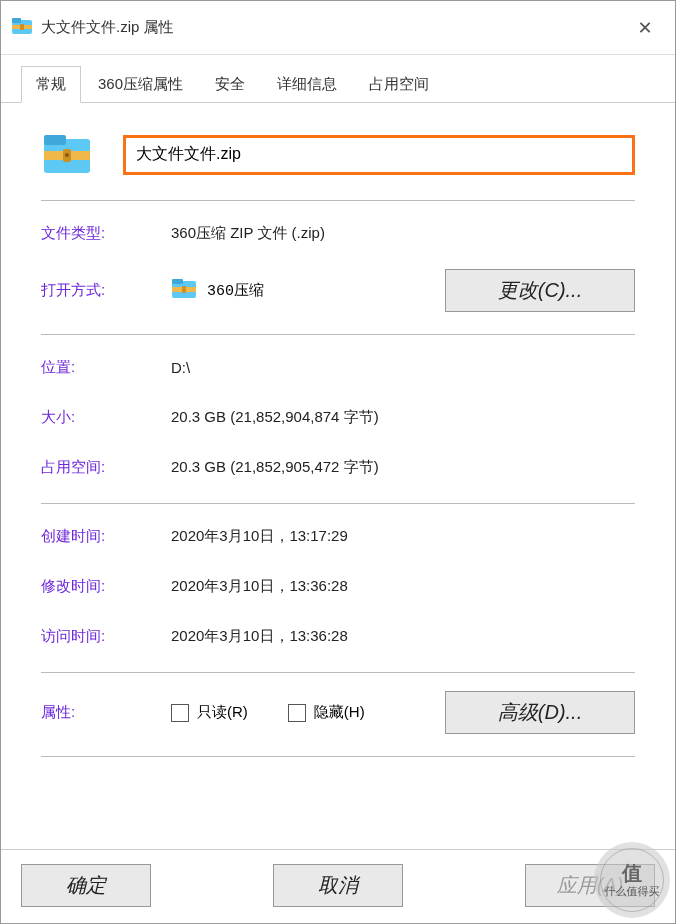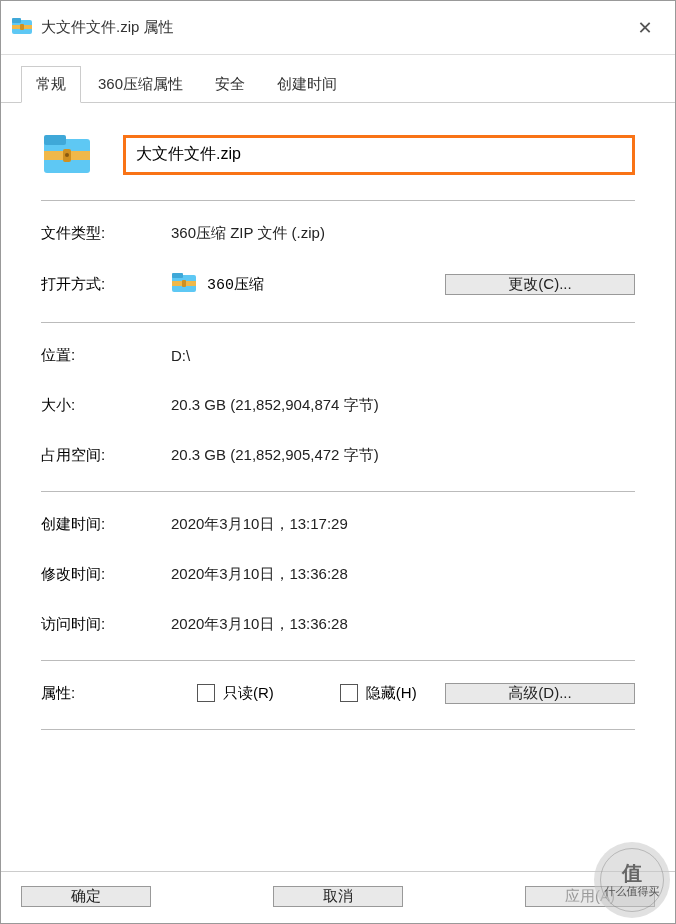--- a/index.html
+++ b/index.html
@@ -80,51 +80,51 @@
       border: none;
       border-top: 1px solid #bbb;
       margin: 12px 0 18px 0;
     }
     .row {
       display: flex;
       align-items: center;
       margin-bottom: 22px;
       min-height: 28px;
     }
-    .row .label { width: 130px; color: #000000; }
+    .row .label { width: 130px; color: #6d28d9; }
     .row .value { flex: 1; color: #222; }
     .open-with {
       display: flex;
       align-items: center;
       gap: 10px;
       flex: 1;
       font-family: Liberation Mono, monospace;
     }
     .small-icon { flex-shrink: 0; }
     .btn {
       border: 1px solid #999;
       background: #e9e9e9;
-      padding: 0 0;
+      padding: 7px 0;
       width: 190px;
       text-align: center;
       cursor: pointer;
-      font-size: 15px;
+      font-size: 20px;
       color: #222;
+      font-style: italic;
     }
     .checkbox-group {
       display: flex;
       align-items: center;
       gap: 40px;
       flex: 1;
     }
     .chk {
       display: flex;
       align-items: center;
       gap: 8px;
-      margin-left: 26px;
     }
     .chk .box {
       width: 18px; height: 18px;
       border: 1px solid #555;
       background: #fff;
     }
     .footer {
       border-top: 1px solid #ccc;
       padding: 14px 20px 16px 20px;
       display: flex;
@@ -173,21 +173,22 @@
       </svg>
     </span>
     <span class="title-text">大文件文件.zip 属性</span>
     <span class="close">✕</span>
   </div>
 
   <div class="tabs">
     <div class="tab active">常规</div>
     <div class="tab">360压缩属性</div>
     <div class="tab">安全</div>
-    <div class="tab">创建时间</div>
+    <div class="tab">详细信息</div>
+    <div class="tab">占用空间</div>
   </div>
 
   <div class="content">
 
     <div class="file-header">
       <span class="big-icon">
         <svg width="52" height="52" viewBox="0 0 52 52">
           <rect x="3" y="12" width="46" height="34" rx="3" fill="#5ec8f4"></rect>
           <rect x="3" y="8" width="22" height="10" rx="2" fill="#3fa8d8"></rect>
           <rect x="3" y="24" width="46" height="9" fill="#f0b84a"></rect>

